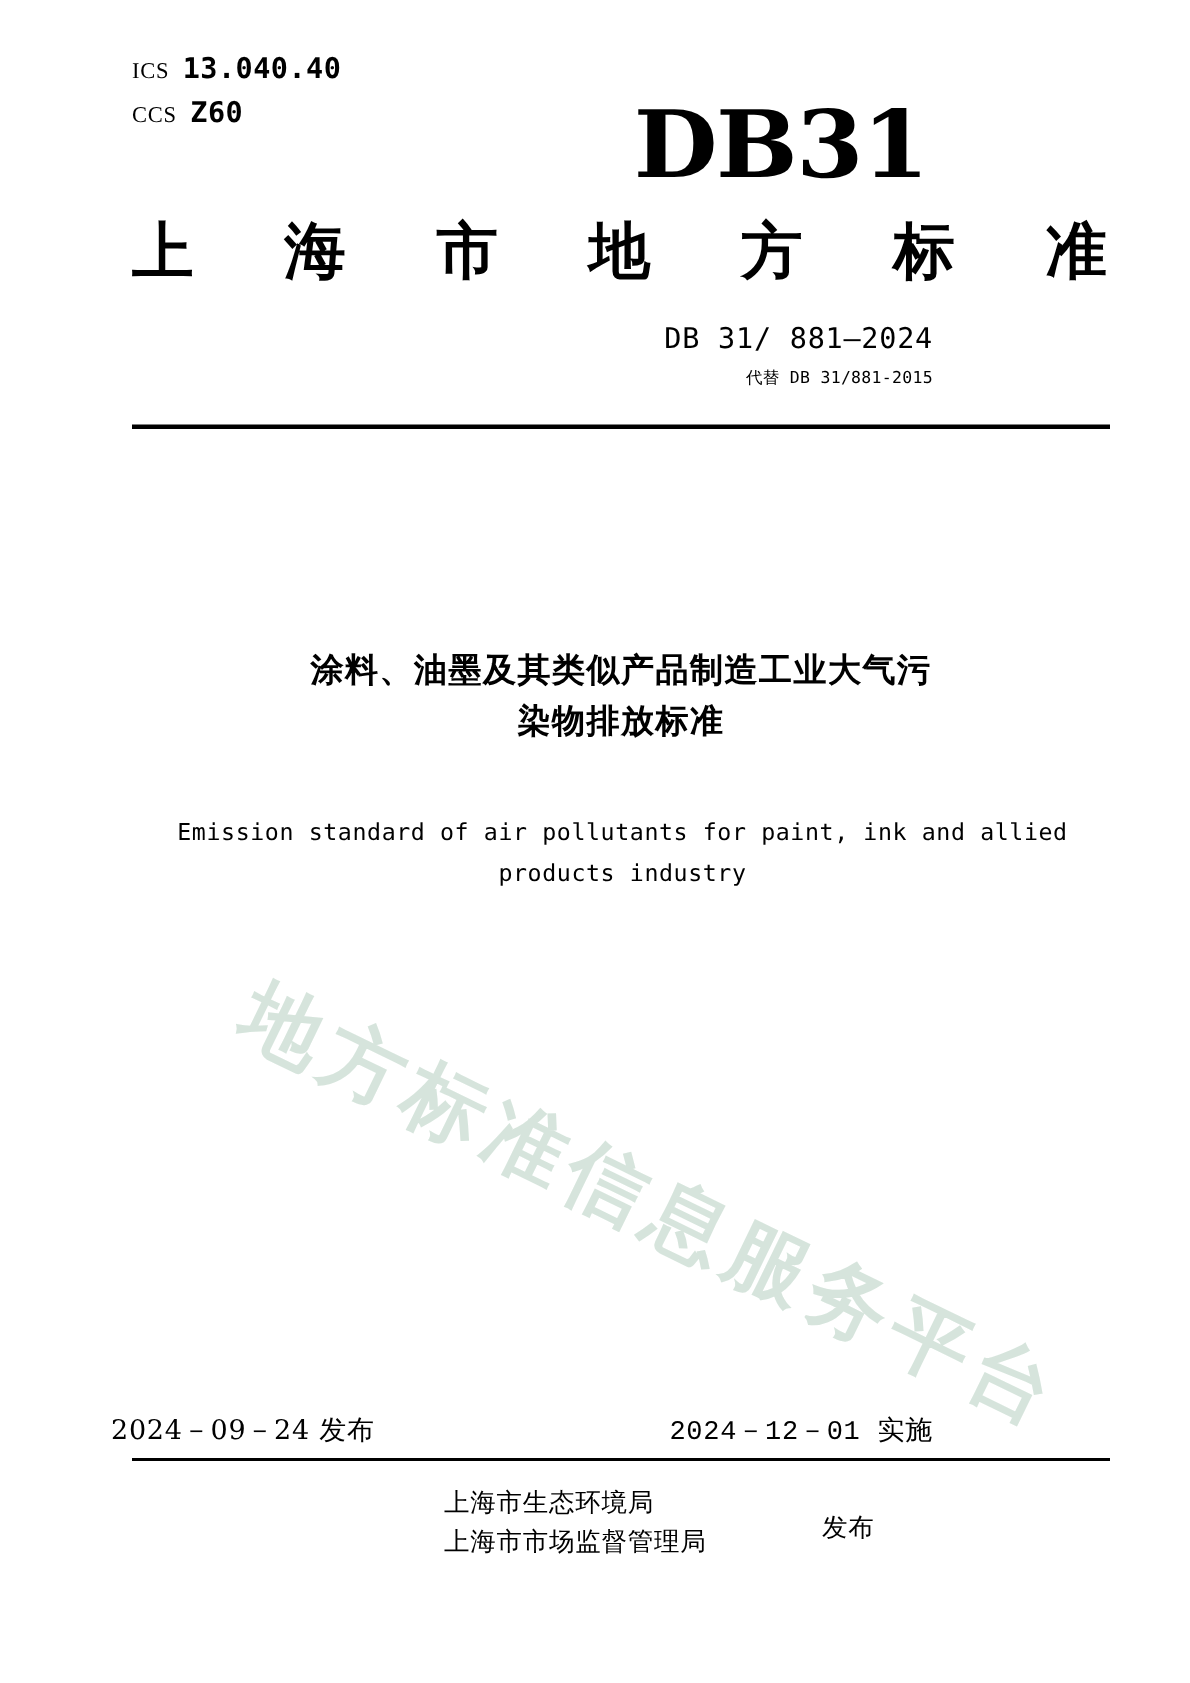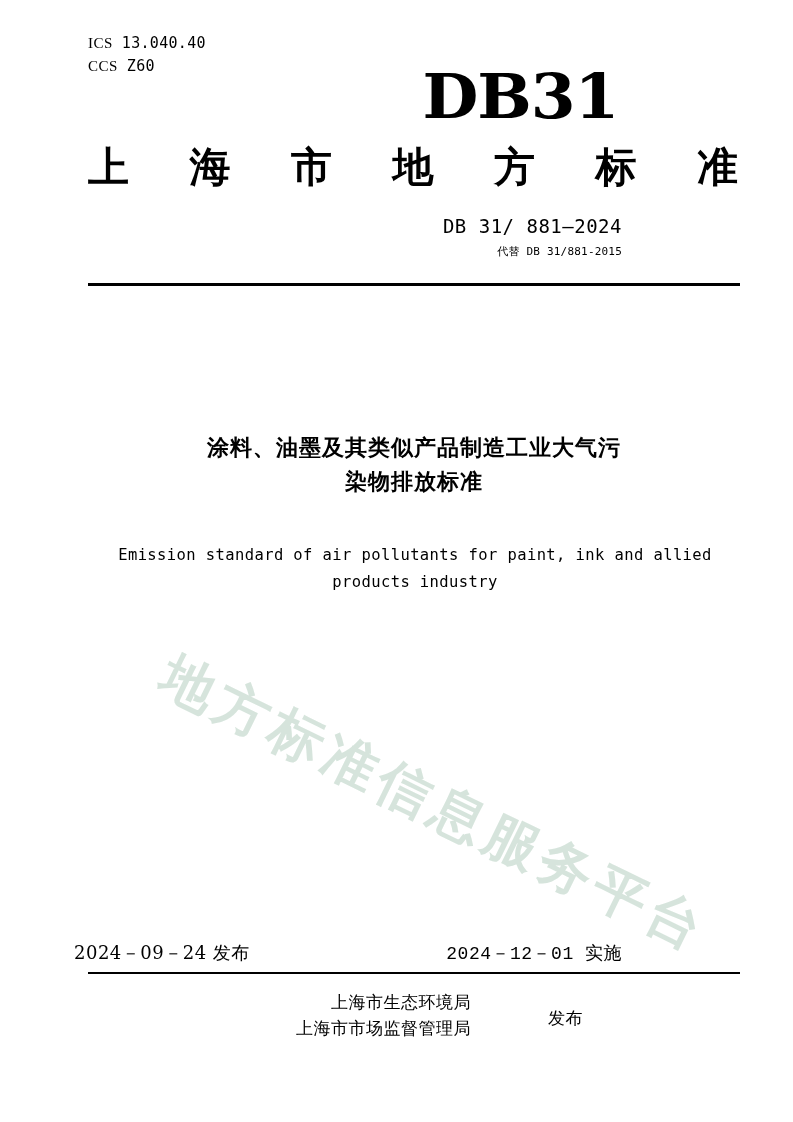--- a/index.html
+++ b/index.html
@@ -34,23 +34,24 @@
     align-items: baseline;
     white-space: nowrap;
   }
   .ics-key {
     font-family: "Liberation Serif", serif;
     font-size: 15px;
     letter-spacing: 0.5px;
   }
   .ics-val {
     font-family: "DejaVu Sans Mono", monospace;
-    font-size: 15px;
+    font-size: 19px;
     margin-left: 9px;
     letter-spacing: 0.3px;
+    font-weight: bold;
   }
 
   
   .db-logo {
     position: absolute;
     right: 62px;
     top: 66px;
     font-family: "DejaVu Serif", serif;
     font-weight: 700;
     font-size: 62px;
@@ -179,21 +180,20 @@
 
   
   .issuer {
     position: absolute;
     left: 296px;
     top: 989px;
     font-family: "DejaVu Serif", serif;
     font-size: 17px;
     line-height: 1.55;
     letter-spacing: 0.5px;
-    text-align: right;
   }
   .issuer-line { white-space: nowrap; }
   .publish-word {
     position: absolute;
     left: 548px;
     top: 1007px;
     font-family: "DejaVu Serif", serif;
     font-size: 17px;
     letter-spacing: 0.5px;
   }

